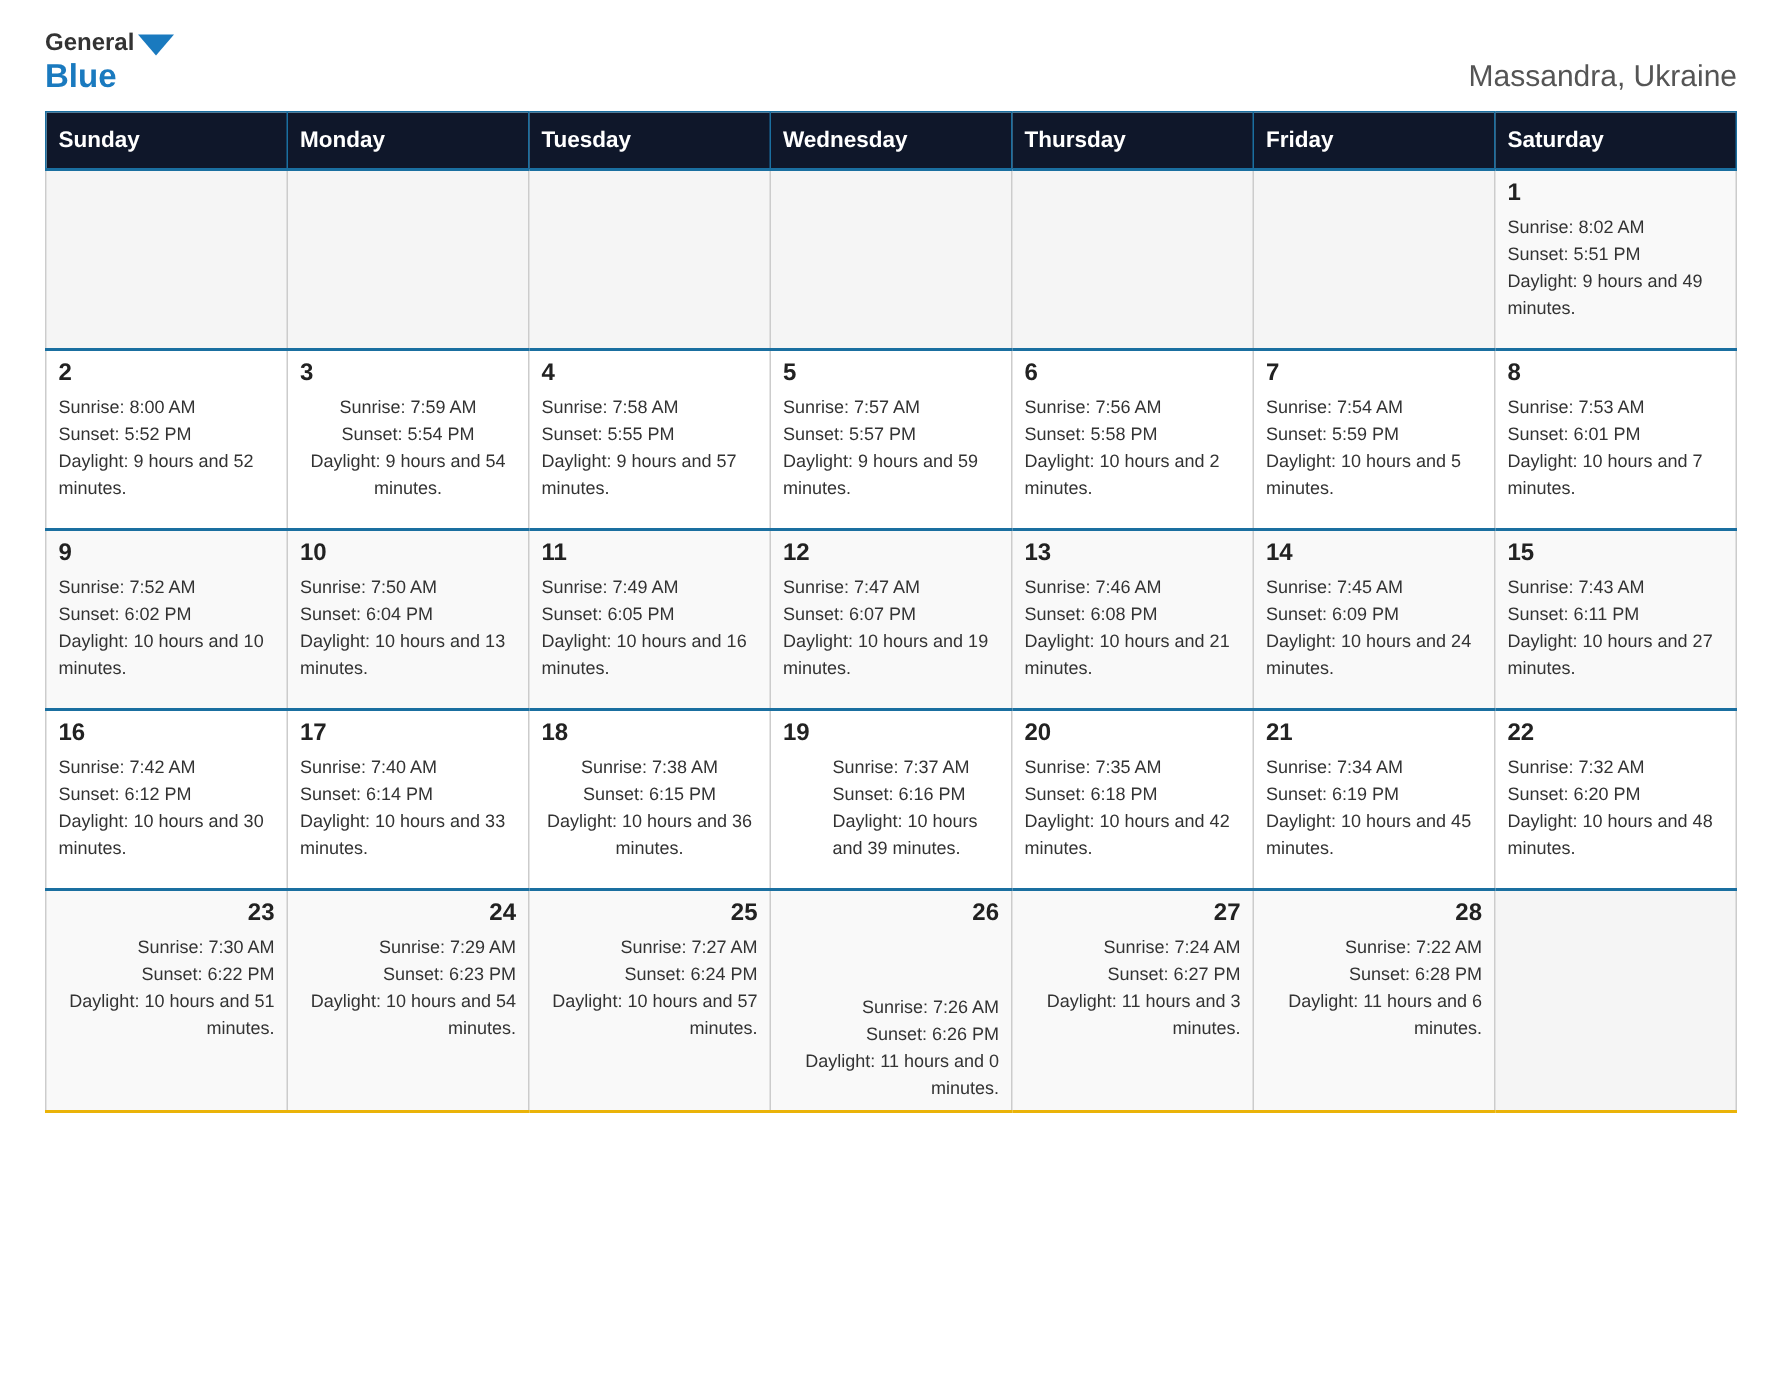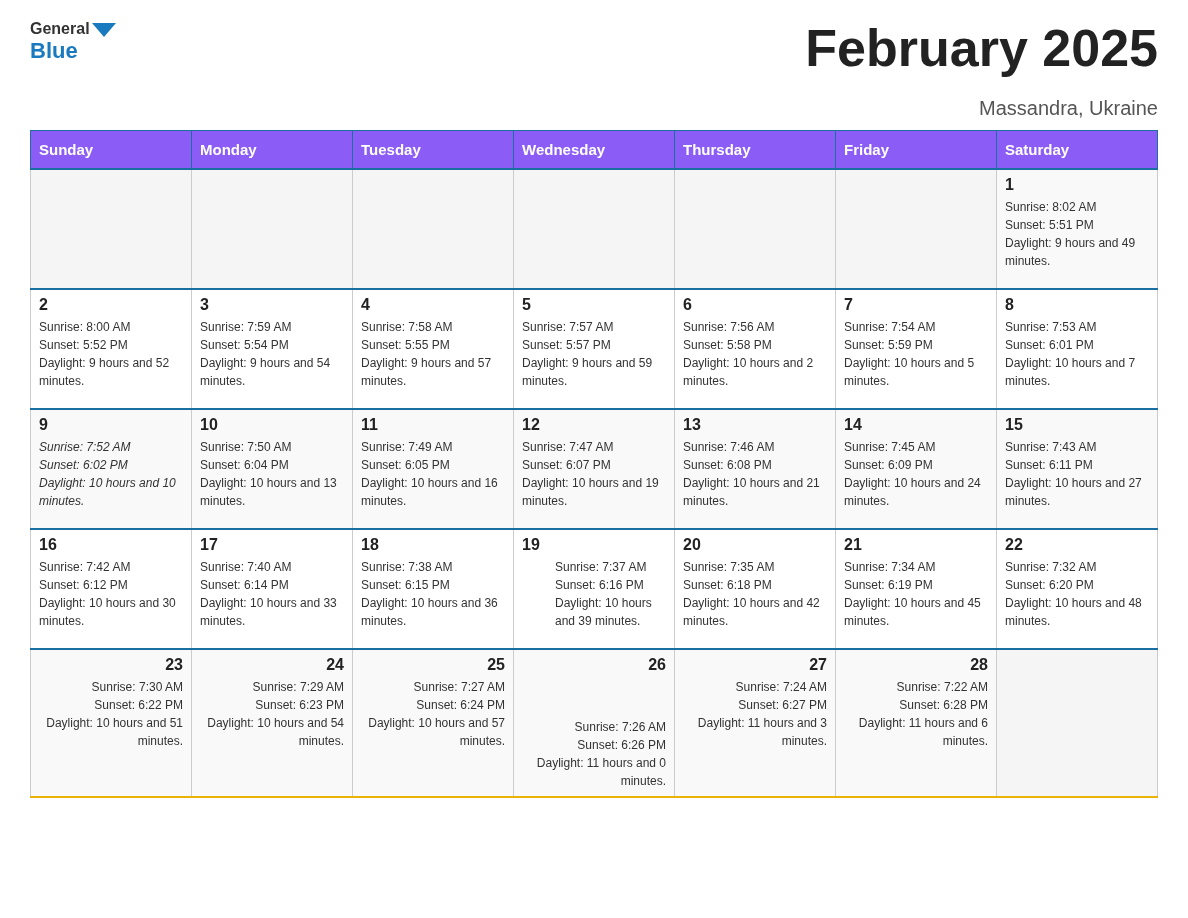--- a/index.html
+++ b/index.html
@@ -45,21 +45,21 @@
       font-size: 20px;
       color: #555;
       margin-top: 20px;
     }
     table {
       width: 100%;
       border-collapse: collapse;
       margin-top: 10px;
     }
     thead th {
-      background-color: #8b5cf6;
+      background-color: #0f172a;
       color: #fff;
       font-size: 15px;
       font-weight: bold;
       padding: 10px 8px;
       text-align: left;
       border: 1px solid #1a6fa0;
     }
     tbody td {
       vertical-align: top;
       padding: 6px 8px;
@@ -113,21 +113,20 @@
 
 <div class="header">
   <div class="logo">
     <div class="logo-line">
       <span class="logo-general">General</span>
       <span class="logo-arrow"></span>
     </div>
     <span class="logo-blue">Blue</span>
   </div>
   <div class="title-area">
-    <div class="month-title">February 2025</div>
     <div class="location">Massandra, Ukraine</div>
   </div>
 </div>
 
 <table>
   <thead>
     <tr>
     <th>Sunday</th>
         <th>Monday</th>
         <th>Tuesday</th>
@@ -154,21 +153,21 @@
       </tr>
       <tr>
         <td>
           <span class="day-number">2</span>
           <div class="day-info" style="white-space: pre-line;">Sunrise: 8:00 AM
 Sunset: 5:52 PM
 Daylight: 9 hours and 52 minutes.</div>
         </td>
         <td>
           <span class="day-number">3</span>
-          <div class="day-info" style="white-space: pre-line;">Sunrise: 7:59 AM
+          <div class="day-info" style="white-space: pre-line; text-align: center;">Sunrise: 7:59 AM
 Sunset: 5:54 PM
 Daylight: 9 hours and 54 minutes.</div>
         </td>
         <td>
           <span class="day-number">4</span>
           <div class="day-info" style="white-space: pre-line;">Sunrise: 7:58 AM
 Sunset: 5:55 PM
 Daylight: 9 hours and 57 minutes.</div>
         </td>
         <td>
@@ -192,21 +191,21 @@
         <td>
           <span class="day-number">8</span>
           <div class="day-info" style="white-space: pre-line;">Sunrise: 7:53 AM
 Sunset: 6:01 PM
 Daylight: 10 hours and 7 minutes.</div>
         </td>
       </tr>
       <tr>
         <td>
           <span class="day-number">9</span>
-          <div class="day-info" style="white-space: pre-line; font-style: italic;">Sunrise: 7:52 AM
+          <div class="day-info" style="white-space: pre-line;">Sunrise: 7:52 AM
 Sunset: 6:02 PM
 Daylight: 10 hours and 10 minutes.</div>
         </td>
         <td>
           <span class="day-number">10</span>
           <div class="day-info" style="white-space: pre-line;">Sunrise: 7:50 AM
 Sunset: 6:04 PM
 Daylight: 10 hours and 13 minutes.</div>
         </td>
         <td>
@@ -248,21 +247,21 @@
 Daylight: 10 hours and 30 minutes.</div>
         </td>
         <td>
           <span class="day-number">17</span>
           <div class="day-info" style="white-space: pre-line;">Sunrise: 7:40 AM
 Sunset: 6:14 PM
 Daylight: 10 hours and 33 minutes.</div>
         </td>
         <td>
           <span class="day-number">18</span>
-          <div class="day-info" style="white-space: pre-line;">Sunrise: 7:38 AM
+          <div class="day-info" style="white-space: pre-line; text-align: center;">Sunrise: 7:38 AM
 Sunset: 6:15 PM
 Daylight: 10 hours and 36 minutes.</div>
         </td>
         <td>
           <span class="day-number">19</span>
           <div class="day-info" style="white-space: pre-line; margin-left: 33px;">Sunrise: 7:37 AM
 Sunset: 6:16 PM
 Daylight: 10 hours and 39 minutes.</div>
         </td>
         <td>

